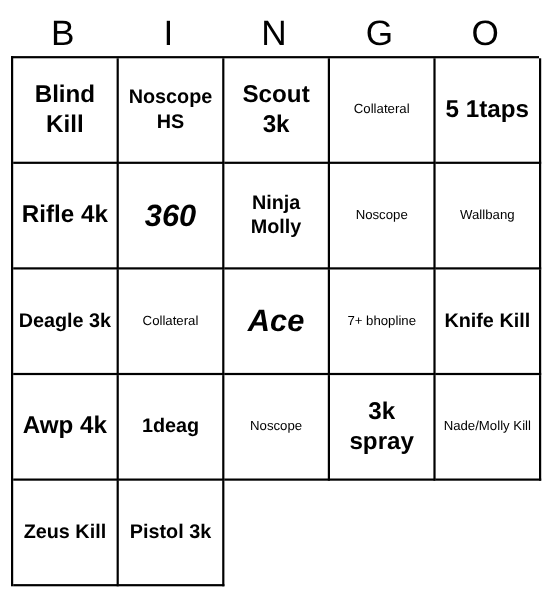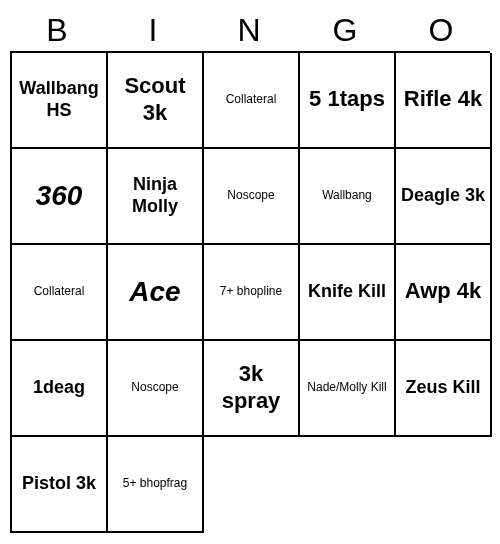--- a/index.html
+++ b/index.html
@@ -72,22 +72,25 @@
 
 <div class="bingo-container">
   <div class="bingo-header">
   <div class="bingo-header-cell">B</div>
       <div class="bingo-header-cell">I</div>
       <div class="bingo-header-cell">N</div>
       <div class="bingo-header-cell">G</div>
       <div class="bingo-header-cell">O</div>
     </div>
   <div class="bingo-grid">
+  <div class="bingo-cell">
+        <span class="cell-text text-large">Blind Kill</span>
+      </div>
       <div class="bingo-cell">
-        <span class="cell-text text-medium">Wallbang HS</span>
+        <span class="cell-text text-medium">Noscope HS</span>
       </div>
       <div class="bingo-cell">
         <span class="cell-text text-large">Scout 3k</span>
       </div>
       <div class="bingo-cell">
         <span class="cell-text text-small">Collateral</span>
       </div>
       <div class="bingo-cell">
         <span class="cell-text text-large">5 1taps</span>
       </div>
@@ -135,17 +138,14 @@
       </div>
       <div class="bingo-cell">
         <span class="cell-text text-small">Nade/Molly Kill</span>
       </div>
       <div class="bingo-cell">
         <span class="cell-text text-medium">Zeus Kill</span>
       </div>
       <div class="bingo-cell">
         <span class="cell-text text-medium">Pistol 3k</span>
       </div>
-      <div class="bingo-cell">
-        <span class="cell-text text-small">5+ bhopfrag</span>
-      </div>
     </div>
 </div>
 
 </body></html>

